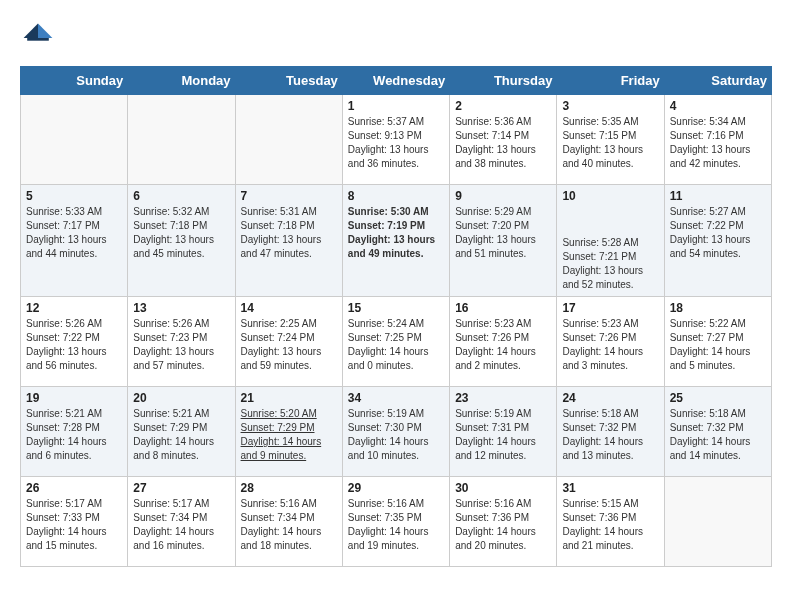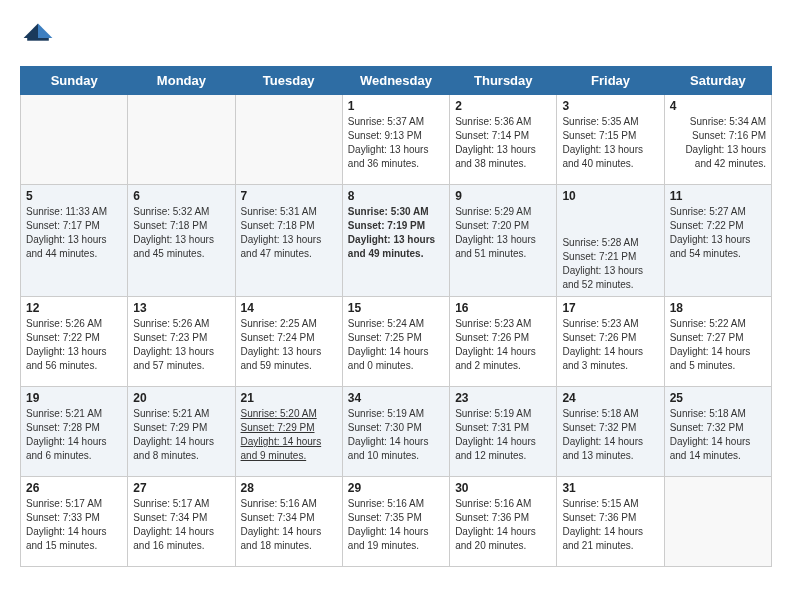--- a/index.html
+++ b/index.html
@@ -50,21 +50,21 @@
       width: 100%;
       border-collapse: collapse;
       table-layout: fixed;
     }
     th {
       background: #2e6da4;
       color: #fff;
       font-size: 13px;
       font-weight: bold;
       padding: 6px 4px;
-      text-align: center;
+      text-align: right;
       border: 1px solid #2e6da4;
     }
     td {
       border: 1px solid #ccc;
       vertical-align: top;
       padding: 4px 5px;
       font-size: 10.5px;
       color: #222;
       height: 90px;
     }
@@ -144,30 +144,30 @@
         </td>
         <td>
           <div class="day-num">3</div>
           <div class="day-info" style="white-space: pre-line;">Sunrise: 5:35 AM
 Sunset: 7:15 PM
 Daylight: 13 hours
 and 40 minutes.</div>
         </td>
         <td>
           <div class="day-num">4</div>
-          <div class="day-info" style="white-space: pre-line; text-align: right;">Sunrise: 5:34 AM
+          <div class="day-info" style="white-space: pre-line;">Sunrise: 5:34 AM
 Sunset: 7:16 PM
 Daylight: 13 hours
 and 42 minutes.</div>
         </td>
       </tr>
       <tr>
         <td>
           <div class="day-num">5</div>
-          <div class="day-info" style="white-space: pre-line;">Sunrise: 11:33 AM
+          <div class="day-info" style="white-space: pre-line;">Sunrise: 5:33 AM
 Sunset: 7:17 PM
 Daylight: 13 hours
 and 44 minutes.</div>
         </td>
         <td>
           <div class="day-num">6</div>
           <div class="day-info" style="white-space: pre-line;">Sunrise: 5:32 AM
 Sunset: 7:18 PM
 Daylight: 13 hours
 and 45 minutes.</div>

